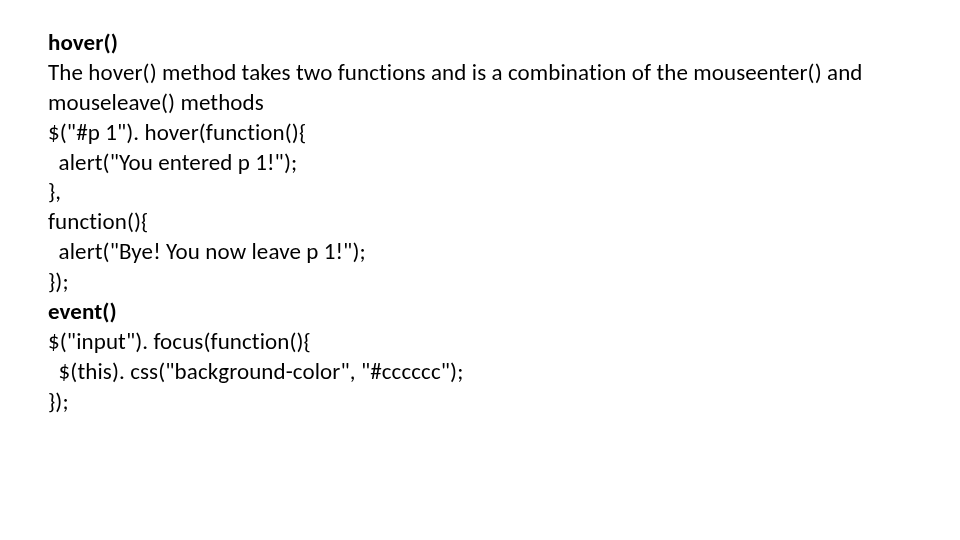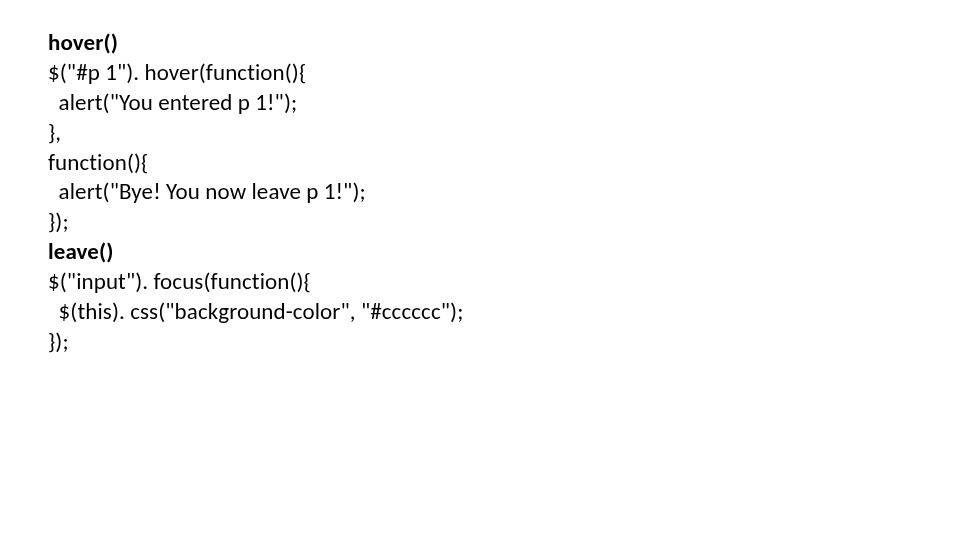--- a/index.html
+++ b/index.html
@@ -25,23 +25,24 @@
   }
   .bold {
     font-weight: 700;
   }
 </style>
 </head>
 <body>
 
 <div class="slide">
   <div class="line bold">hover()</div>
+  <div class="line">The hover() method takes two functions and is a combination of the mouseenter() and mouseleave() methods</div>
   <div class="line">$("#p 1"). hover(function(){
   alert("You entered p 1!");
 },
 function(){
   alert("Bye! You now leave p 1!");
 });</div>
-  <div class="line bold">leave()</div>
+  <div class="line bold">event()</div>
   <div class="line">$("input"). focus(function(){
   $(this). css("background-color", "#cccccc");
 });</div>
 </div>
 
 </body></html>

